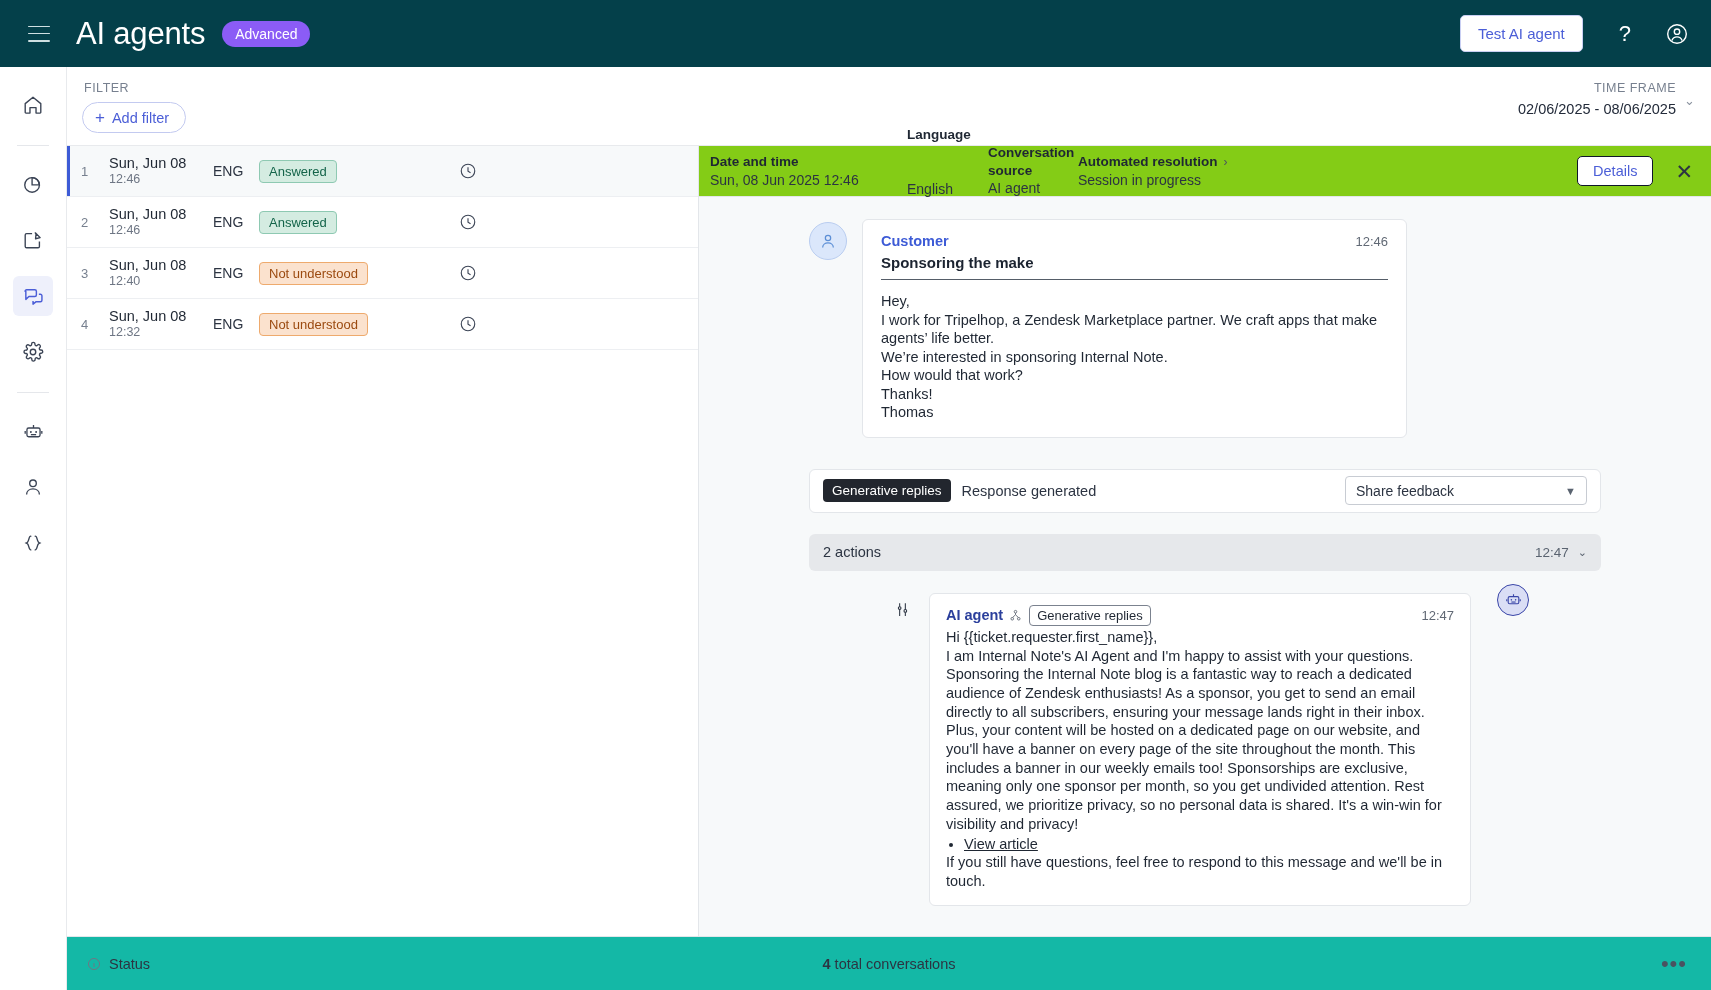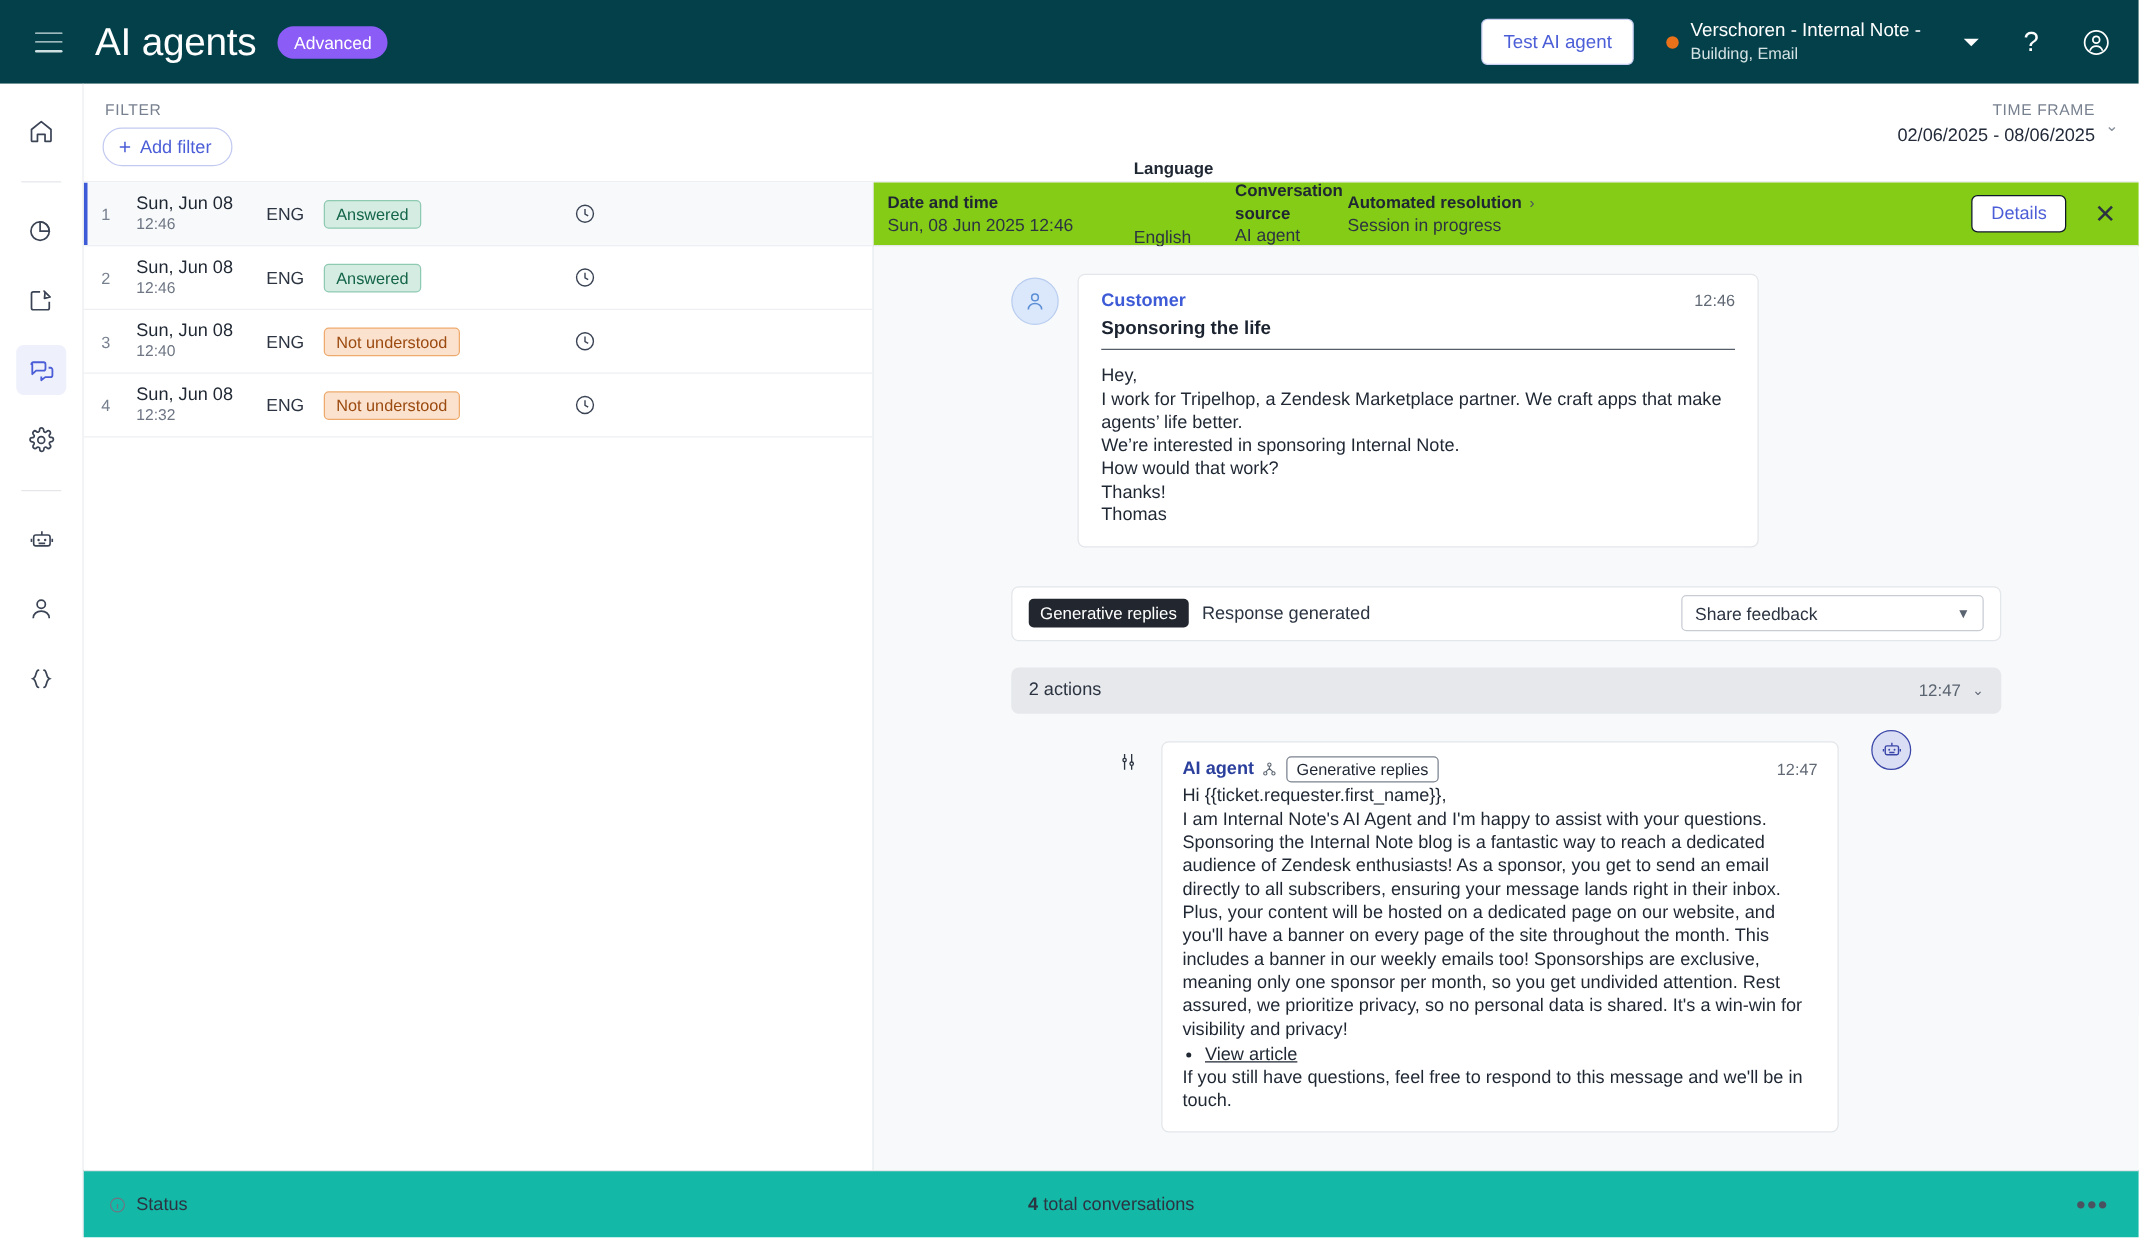--- a/index.html
+++ b/index.html
@@ -200,28 +200,20 @@
   <div class="topbar">
     <div class="hamburger">
       <span></span>
         <span></span>
         <span></span>
     </div>
     <div class="app-title">AI agents</div>
     <div class="plan-badge">Advanced</div>
     <div class="topbar-right">
       <button class="test-btn">Test AI agent</button>
-      <div class="brand-sel">
-        <div class="brand-dot"></div>
-        <div class="brand-txt">
-          <div class="brand-name">Verschoren - Internal Note -</div>
-          <div class="brand-sub">Building, Email</div>
-        </div>
-        <div class="caret-dn"></div>
-      </div>
       <div class="help-q">?</div>
       <div class="avatar-ic">
         <svg width="24" height="24" viewBox="0 0 24 24" fill="none" stroke="#ffffff" stroke-width="1.4">
           <circle cx="12" cy="12" r="9.3"></circle>
             <circle cx="12" cy="9.7" r="2.7"></circle>
           <path d="M6.9 18.6c0.9-2.4 2.7-3.7 5.1-3.7s4.2 1.3 5.1 3.7"></path>
         </svg>
       </div>
     </div>
   </div>
@@ -385,21 +377,21 @@
         <svg width="20" height="20" viewBox="0 0 24 24" fill="none" stroke="#5d8fd6" stroke-width="1.5">
           <circle cx="12" cy="8.3" r="3.2"></circle>
             <path d="M5.6 19.8c0-3.4 2.9-5.6 6.4-5.6s6.4 2.2 6.4 5.6"></path>
         </svg>
       </div>
       <div class="cust-bubble">
         <div class="cb-top">
           <div class="cb-who">Customer</div>
           <div class="cb-time">12:46</div>
         </div>
-        <div class="cb-subj">Sponsoring the life</div>
+        <div class="cb-subj">Sponsoring the make</div>
         <div class="cb-rule"></div>
         <div class="cb-body">Hey,
 I work for Tripelhop, a Zendesk Marketplace partner. We craft apps that make agents’ life better.
 We’re interested in sponsoring Internal Note.
 How would that work?
 Thanks!
 Thomas</div>
       </div>
     </div>
 

